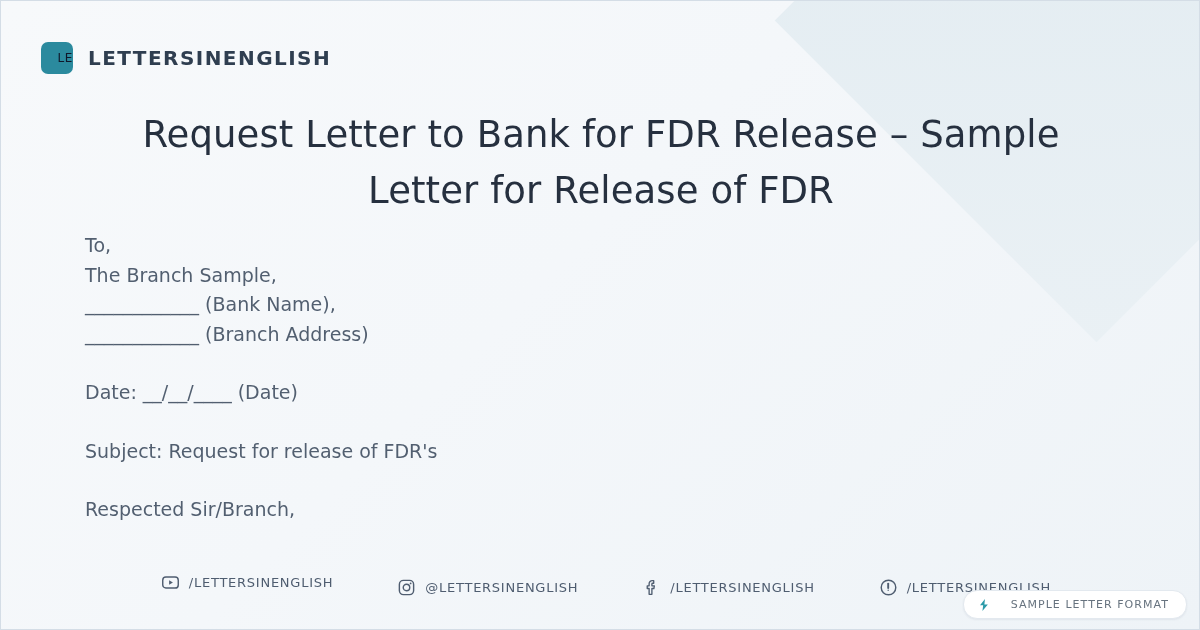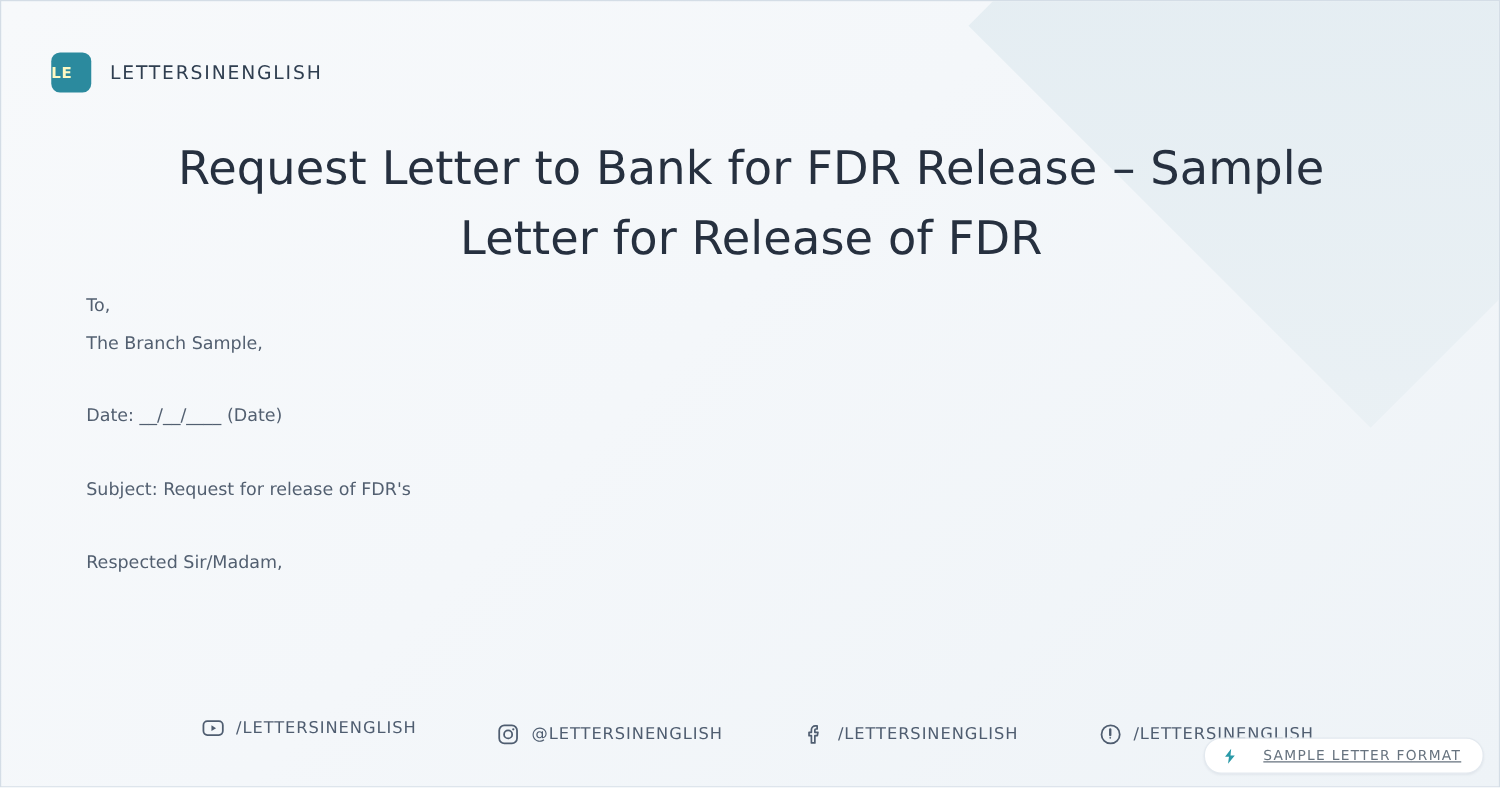--- a/index.html
+++ b/index.html
@@ -47,31 +47,31 @@
     align-items: center;
     gap: 15px;
   }
   .logo-badge {
     width: 32px;
     height: 32px;
     border-radius: 7px;
     background: #2b8a9e;
     display: flex;
     align-items: center;
-    justify-content: flex-start;
-    color: #fef9c3;
+    justify-content: flex-end;
+    color: #0f172a;
     font-size: 12px;
-    font-weight: 700;
+    font-weight: 400;
     letter-spacing: 0.6px;
   }
   .wordmark {
-    font-size: 15px;
+    font-size: 20px;
     letter-spacing: 1.45px;
     color: #2f3e50;
-    font-weight: 400;
+    font-weight: 700;
     white-space: nowrap;
   }
 
   
   .title {
     position: absolute;
     top: 106px;
     left: 90px;
     width: 1020px;
     text-align: center;
@@ -79,24 +79,24 @@
     line-height: 56px;
     font-weight: 400;
     color: #26303f;
     letter-spacing: 0.1px;
   }
 
   
   .letter {
     position: absolute;
     top: 230px;
-    left: 68px;
+    left: 84px;
     width: 700px;
     color: #525f70;
-    font-size: 14px;
+    font-size: 19px;
     line-height: 29.5px;
     font-weight: 400;
   }
   .letter .block {
     margin: 0 0 29px 0;
   }
   .letter .block:last-child {
     margin-bottom: 0;
   }
   .letter .line {
@@ -152,21 +152,20 @@
     gap: 20px;
     padding: 0 17px 0 13px;
     border-radius: 14px;
     background: #ffffff;
     border: 1px solid #e3e9ef;
     box-shadow: 0 1px 2px rgba(40,60,80,0.07);
     color: #67737f;
     font-size: 11px;
     letter-spacing: 1.05px;
     white-space: nowrap;
-    text-decoration: underline;
   }
   .bolt-icon {
     width: 14px;
     height: 14px;
     flex: 0 0 auto;
     display: flex;
     align-items: center;
     justify-content: center;
   }
 </style>
@@ -184,32 +183,34 @@
     <div class="wordmark">LETTERSINENGLISH</div>
   </div>
 
   <div class="title">Request Letter to Bank for FDR Release – Sample Letter for Release of FDR</div>
 
   <div class="letter">
 
     <div class="block">
       <div class="line">To,</div>
       <div class="line">The Branch Sample,</div>
+      <div class="line">____________ (Bank Name),</div>
+      <div class="line">____________ (Branch Address)</div>
     </div>
 
     <div class="block">
       <div class="line">Date: __/__/____ (Date)</div>
     </div>
 
     <div class="block">
       <div class="line">Subject: Request for release of FDR's</div>
     </div>
 
     <div class="block">
-      <div class="line">Respected Sir/Madam,</div>
+      <div class="line">Respected Sir/Branch,</div>
     </div>
 
   </div>
 
   <div class="social-row">
 
     <div class="social-item">
       <span class="social-icon">
         <svg width="19" height="19" viewBox="0 0 24 24" fill="none" stroke="#4f5d70" stroke-width="1.8">
           <rect x="2.2" y="5" width="19.6" height="14" rx="4" ry="4"></rect>

